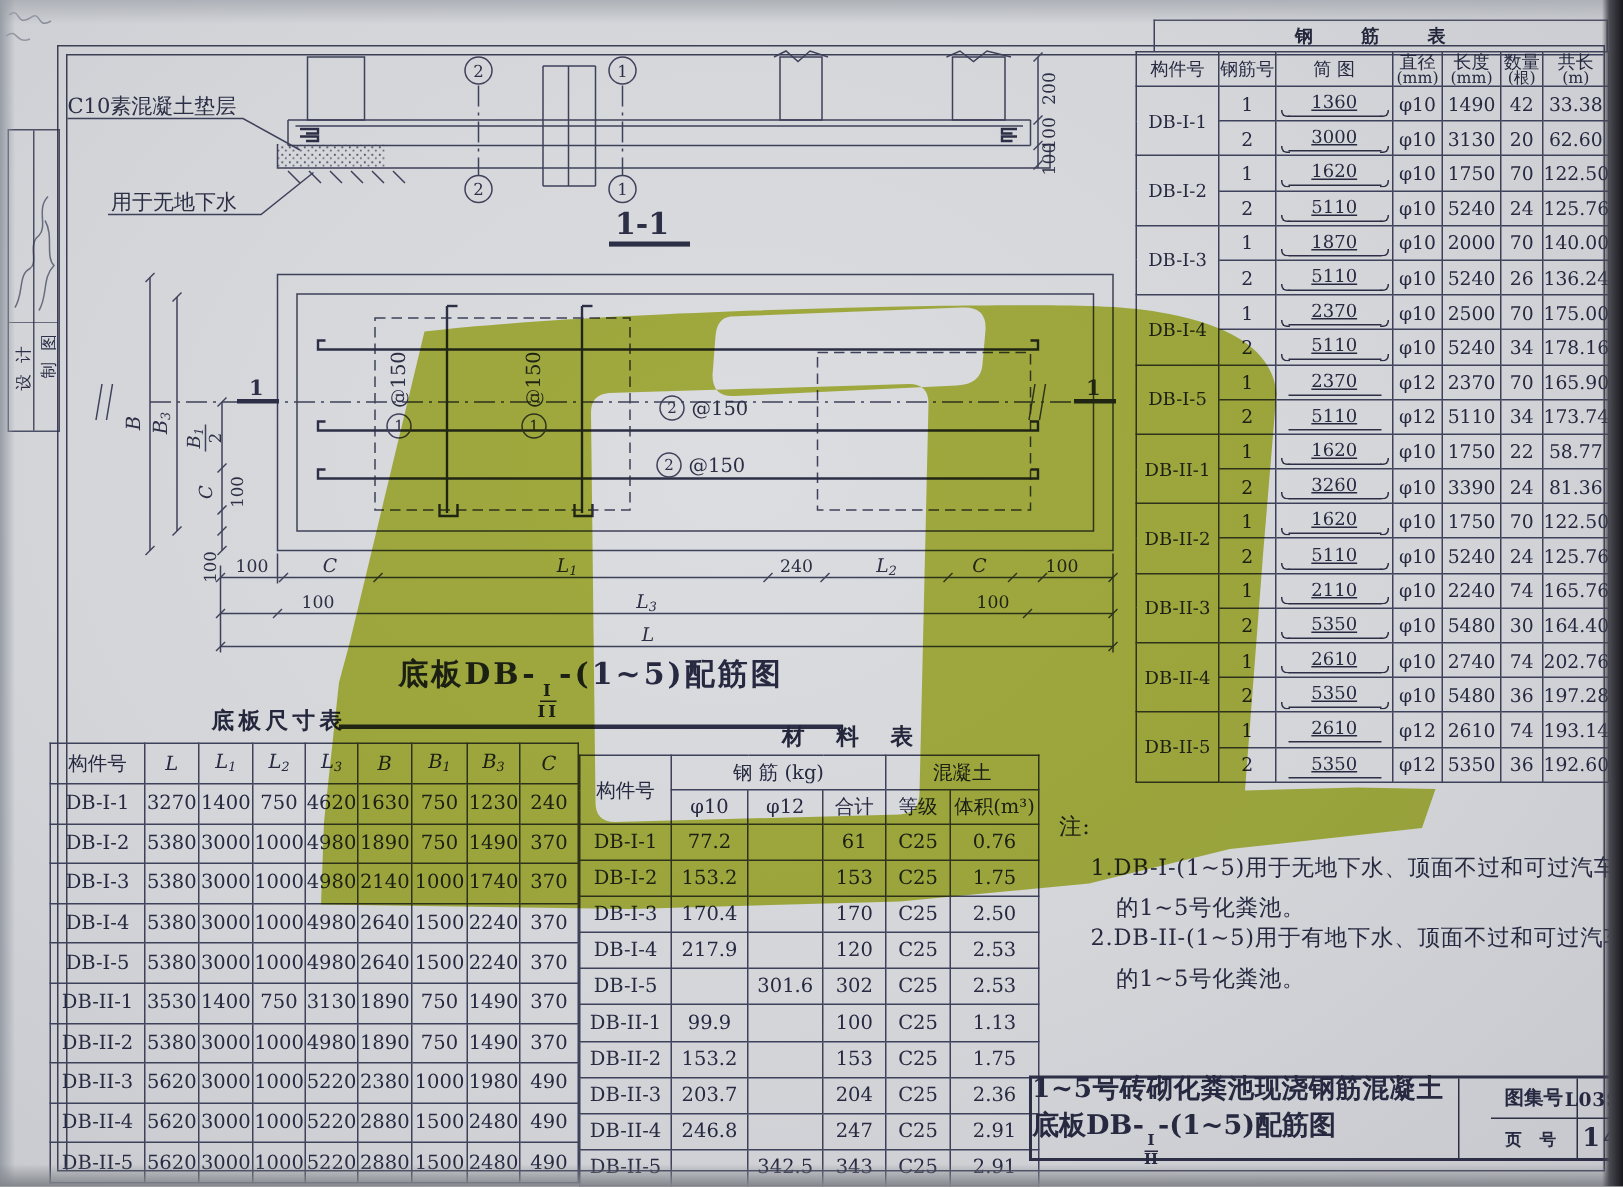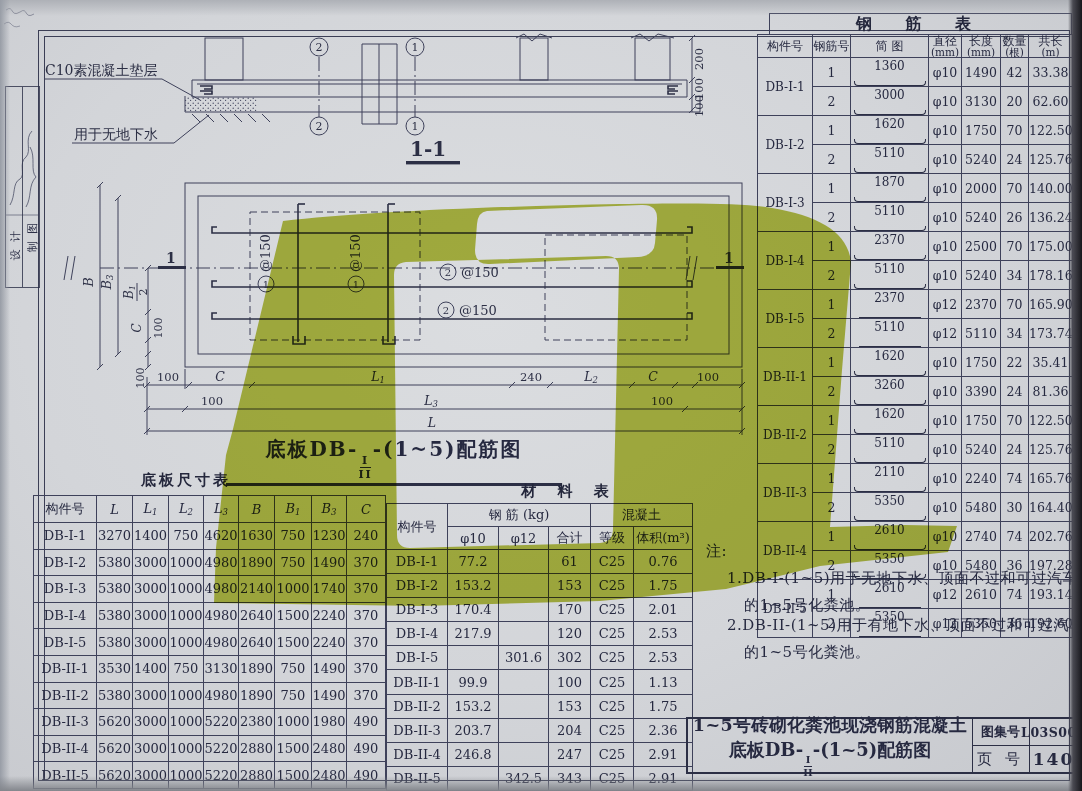--- a/index.html
+++ b/index.html
@@ -17,28 +17,28 @@
   .edge.right{left:1068px;top:0;width:14px;height:791px;background:linear-gradient(90deg,rgba(50,50,58,0),#4a4a52 35%,#17171c);}
   .edge.bottom{left:0;top:776px;width:1082px;height:15px;background:linear-gradient(0deg,#83868c,rgba(131,134,140,0));}
   
   table{border-collapse:collapse;table-layout:fixed;}
   td,th{border:1px solid #3e415a;text-align:center;vertical-align:middle;padding:0;
         white-space:nowrap;overflow:hidden;font-weight:normal;}
   .tbl{position:absolute;}
   .tbl-title{text-align:center;font-weight:bold;color:#24273c;}
   
   .rebar{left:757px;top:13px;width:315px;}
-  .rebar .tbl-title{height:20px;line-height:20px;font-size:16px;letter-spacing:14px;border:1.6px solid #3e415a;border-bottom:none;margin-left:12px;}
+  .rebar .tbl-title{height:20px;line-height:20px;font-size:12px;letter-spacing:14px;border:1.6px solid #3e415a;border-bottom:none;margin-left:12px;}
   .rebar table{width:315px;border:1.6px solid #3e415a;}
   .rebar thead td{font-size:12px;height:22px;line-height:11px;}
   .rebar thead .u{font-size:10.5px;display:block;line-height:10px;}
   .rebar tbody td{font-size:12.5px;height:22.2px;}
   .rebar td.member{font-size:12px;}
-  .sketch{display:inline-block;position:relative;min-width:52px;padding:0 5px 12px;
-          border-bottom:1.3px solid #2c2f45;font-size:12px;line-height:13px;}
+  .sketch{display:inline-block;position:relative;min-width:52px;padding:0 5px 2px;
+          border-bottom:1.3px solid #2c2f45;font-size:12px;line-height:13px;text-decoration:underline;}
   .sketch.hooked::before,.sketch.hooked::after{content:"";position:absolute;bottom:-1.3px;width:5px;height:4px;}
   .sketch.hooked::before{left:-5px;border-left:1.3px solid #2c2f45;border-bottom:1.3px solid #2c2f45;border-radius:0 0 0 4px;}
   .sketch.hooked::after{right:-5px;border-right:1.3px solid #2c2f45;border-bottom:1.3px solid #2c2f45;border-radius:0 0 4px 0;}
   
   .dims{left:33px;top:471px;width:352px;}
   .dims .tbl-title{position:absolute;left:68px;top:0;width:170px;font-size:15px;letter-spacing:3px;}
   .dims table{position:absolute;top:24px;left:0;width:352px;border:1.4px solid #3e415a;}
   .dims thead td{font-size:13px;font-style:italic;height:26px;}
   .dims thead td.h-member{font-style:normal;font-size:13px;}
   .dims tbody td{font-size:13px;height:25.6px;}
@@ -51,27 +51,27 @@
   .mat tbody td{font-size:13px;height:23.1px;}
   
   .notes{position:absolute;left:700px;top:540px;width:380px;font-size:15px;color:#262940;}
   .notes div{position:absolute;white-space:nowrap;letter-spacing:0.5px;}
   .n-label{left:6px;top:2px;}
   .n-1a{left:27px;top:29px;} .n-1b{left:44px;top:56px;}
   .n-2a{left:27px;top:76px;} .n-2b{left:44px;top:103px;}
   
   .tb{position:absolute;left:686px;top:717px;width:392px;height:53px;border:2px solid #2c2f45;background:transparent;}
   .tb-main{position:absolute;left:0;top:0;width:284px;height:53px;border-right:1.4px solid #2c2f45;
-           display:flex;flex-direction:column;justify-content:center;align-items:center;}
+           display:flex;flex-direction:column;justify-content:center;align-items:flex-start;}
   .tb-l1{font-size:17.5px;font-weight:bold;letter-spacing:0.5px;white-space:nowrap;}
   .tb-l2{font-size:18px;font-weight:bold;white-space:nowrap;margin-top:1px;}
-  .tb-cell{position:absolute;display:flex;align-items:center;justify-content:center;white-space:nowrap;}
+  .tb-cell{position:absolute;display:flex;align-items:center;justify-content:center;white-space:nowrap;margin-left:22px;}
   .tb-lab1{left:284px;top:0;width:57px;height:26px;border-bottom:1.2px solid #2c2f45;font-size:13px;font-weight:bold;}
   .tb-val1{left:341px;top:0;width:47px;height:26px;border-left:1.2px solid #2c2f45;border-bottom:1.2px solid #2c2f45;font-size:12.5px;font-weight:bold;letter-spacing:0.5px;}
-  .tb-lab2{left:284px;top:27px;width:57px;height:26px;font-size:15px;font-weight:normal;letter-spacing:4px;}
+  .tb-lab2{left:284px;top:27px;width:57px;height:26px;font-size:11px;font-weight:bold;letter-spacing:4px;}
   .tb-val2{left:341px;top:27px;width:47px;height:26px;border-left:1.2px solid #2c2f45;font-size:17px;font-weight:bold;letter-spacing:2px;}
   
   .frac{display:inline-flex;flex-direction:column;align-items:center;font-size:10px;line-height:1;
         vertical-align:-7px;font-weight:bold;}
   .frac .ft{border-bottom:1.4px solid #262940;padding:0 2px 1px;}
   .frac .fb{padding-top:1px;}
   
   .plan-title{position:absolute;left:226px;top:436px;width:336px;text-align:center;
         font-size:20px;font-weight:bold;letter-spacing:2px;border-bottom:3px solid #2c2f45;
         padding-bottom:3px;white-space:nowrap;}
@@ -455,21 +455,21 @@
             <td>34</td>
             <td>173.74</td>
           </tr>
           <tr>
             <td rowspan="2" class="member">DB-II-1</td>
             <td>1</td>
             <td><span class="sketch hooked">1620</span></td>
             <td>φ10</td>
             <td>1750</td>
             <td>22</td>
-            <td>35.41</td>
+            <td>58.77</td>
           </tr>
           <tr>
             <td>2</td>
             <td><span class="sketch hooked">3260</span></td>
             <td>φ10</td>
             <td>3390</td>
             <td>24</td>
             <td>81.36</td>
           </tr>
           <tr>
@@ -727,21 +727,21 @@
             <td>153</td>
             <td>C25</td>
             <td>1.75</td>
           </tr>
           <tr>
             <td>DB-I-3</td>
             <td>170.4</td>
             <td></td>
             <td>170</td>
             <td>C25</td>
-            <td>2.01</td>
+            <td>2.50</td>
           </tr>
           <tr>
             <td>DB-I-4</td>
             <td>217.9</td>
             <td></td>
             <td>120</td>
             <td>C25</td>
             <td>2.53</td>
           </tr>
           <tr>

